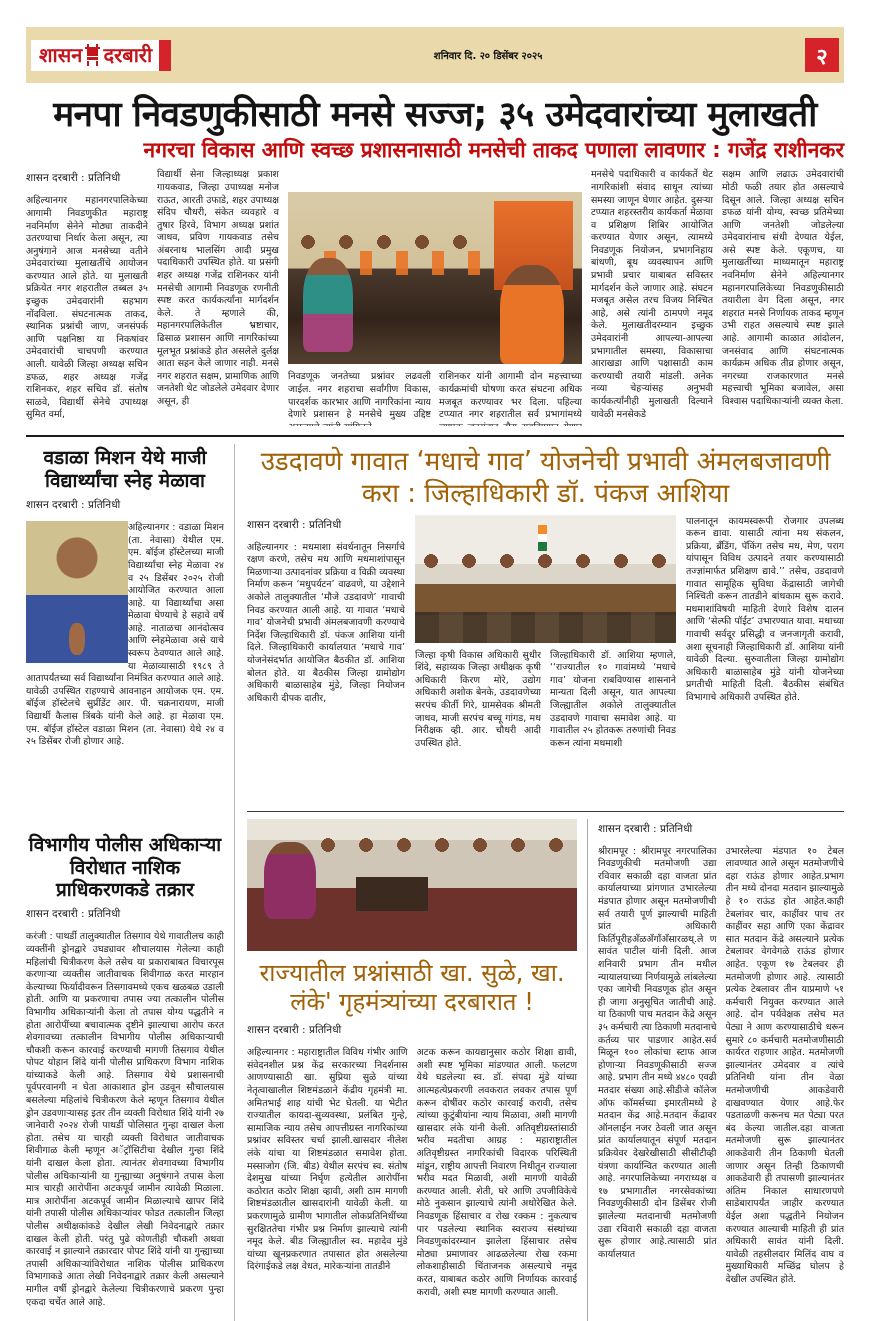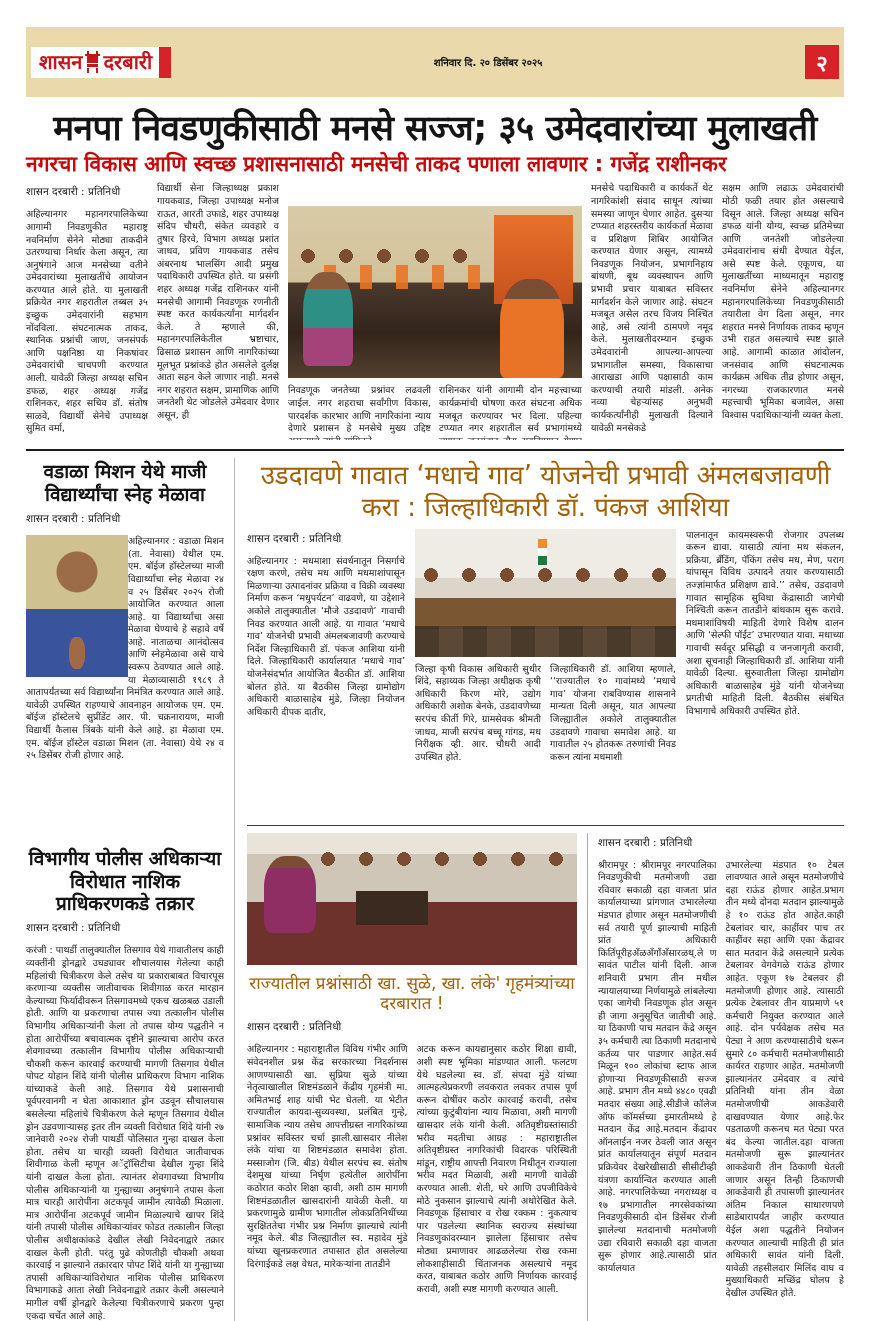--- a/index.html
+++ b/index.html
@@ -1,32 +1,32 @@
 <!DOCTYPE html>
 <html><head>
 <meta charset="utf-8">
 <style>
   html,body{margin:0;padding:0;background:#9a9a9a;}
   .page{width:870px;height:1321px;margin:0 auto;background:#ffffff;overflow:hidden;
         font-family:"DejaVu Sans","Liberation Sans",sans-serif;color:#181818;position:relative;}
   .inner{padding:27px 26px 8px 26px;}
 
   
-  .topbar{display:flex;align-items:center;background:#e9d9ab;height:40px;padding:15px 5px;}
+  .topbar{display:flex;align-items:center;background:#e9d9ab;height:40px;padding:8px 5px;}
   .logo{display:flex;align-items:center;background:#fff;height:31px;padding-left:8px;}
   .logo .word{color:#c3161c;font-weight:bold;font-size:20px;line-height:1;}
   .logo .chair{width:15px;height:22px;margin:0 3px;display:inline-block;}
   .logo-stripe{width:12px;height:31px;background:#d6232a;margin-left:7px;}
   .date{flex:1;text-align:center;font-weight:bold;font-size:10px;color:#111;}
   .pagenum{background:#d6232a;color:#fff;width:34px;height:34px;font-size:22px;font-weight:bold;
            display:flex;align-items:center;justify-content:center;}
 
   
   .main-head{font-size:35px;font-weight:bold;text-align:center;line-height:1.12;margin:12px 0 4px;color:#141414;letter-spacing:-.5px;}
-  .sub-head{font-size:21px;font-weight:bold;text-align:left;color:#c30b0b;margin:2px 0 6px;line-height:1.15;}
+  .sub-head{font-size:21px;font-weight:bold;text-align:right;color:#c30b0b;margin:2px 0 6px;line-height:1.15;}
   .byline{font-size:10.5px;color:#222;margin:2px 0 10px;}
   .coltext{font-size:9.4px;line-height:1.34;text-align:justify;overflow:hidden;}
 
   
   .lead-grid{display:grid;grid-template-columns:122px 122px 294px 122px 122px;gap:9px;height:258px;overflow:hidden;margin-top:4px;}
   .lead-center{display:flex;flex-direction:column;margin-top:24px;}
   .lead-center .subcols{display:grid;grid-template-columns:1fr 1fr;gap:8px;margin-top:6px;height:78px;overflow:hidden;}
 
   figure.photo{margin:0;position:relative;overflow:hidden;background:#cfc3a5;}
   .heads{position:absolute;height:16px;background:radial-gradient(circle 7px at 8px 8px,#7a4c31 96%,transparent 100%) 0 0/38px 16px repeat-x;}
@@ -150,21 +150,21 @@
         </article>
 
         <div class="bottom-row">
 
           <article class="sule-block">
             <figure class="photo" style="height:132px;background:linear-gradient(180deg,#e9e4da 0 16%,#cfc6b8 16% 52%,#6d322c 52% 100%);">
               <div class="heads" style="top:14%;left:22%;right:3%;"></div>
               <div style="position:absolute;left:5%;top:18%;width:16%;height:58%;border-radius:40% 40% 16% 16%;background:linear-gradient(180deg,#7a4c31 0 16%,#8e2e63 16% 100%);"></div>
               <div style="position:absolute;left:33%;top:44%;width:22%;height:26%;background:#3a2a20;"></div>
             </figure>
-            <h3 class="big-sec-head" style="font-size:17px;margin-top:8px;">राज्यातील प्रश्नांसाठी खा. सुळे, खा. लंके' गृहमंत्र्यांच्या दरबारात !</h3>
+            <h3 class="big-sec-head" style="font-size:24px;margin-top:8px;">राज्यातील प्रश्नांसाठी खा. सुळे, खा. लंके' गृहमंत्र्यांच्या दरबारात !</h3>
             <div class="byline">शासन दरबारी : प्रतिनिधी</div>
             <div class="two-cols sule-cols">
               <div class="coltext">अहिल्यानगर : महाराष्ट्रातील विविध गंभीर आणि संवेदनशील प्रश्न केंद्र सरकारच्या निदर्शनास आणण्यासाठी खा. सुप्रिया सुळे यांच्या नेतृत्वाखालील शिष्टमंडळाने केंद्रीय गृहमंत्री मा. अमितभाई शाह यांची भेट घेतली. या भेटीत राज्यातील कायदा-सुव्यवस्था, प्रलंबित गुन्हे, सामाजिक न्याय तसेच आपत्तीग्रस्त नागरिकांच्या प्रश्नांवर सविस्तर चर्चा झाली.खासदार नीलेश लंके यांचा या शिष्टमंडळात समावेश होता. मस्साजोग (जि. बीड) येथील सरपंच स्व. संतोष देशमुख यांच्या निर्घृण हत्येतील आरोपींना कठोरात कठोर शिक्षा व्हावी, अशी ठाम मागणी शिष्टमंडळातील खासदारांनी यावेळी केली. या प्रकरणामुळे ग्रामीण भागातील लोकप्रतिनिधींच्या सुरक्षिततेचा गंभीर प्रश्न निर्माण झाल्याचे त्यांनी नमूद केले. बीड जिल्ह्यातील स्व. महादेव मुंडे यांच्या खूनप्रकरणात तपासात होत असलेल्या दिरंगाईकडे लक्ष वेधत, मारेकऱ्यांना तातडीने</div>
               <div class="coltext">अटक करून कायद्यानुसार कठोर शिक्षा द्यावी, अशी स्पष्ट भूमिका मांडण्यात आली. फलटण येथे घडलेल्या स्व. डॉ. संपदा मुंडे यांच्या आत्महत्येप्रकरणी लवकरात लवकर तपास पूर्ण करून दोषींवर कठोर कारवाई करावी, तसेच त्यांच्या कुटुंबीयांना न्याय मिळावा, अशी मागणी खासदार लंके यांनी केली. अतिवृष्टीग्रस्तांसाठी भरीव मदतीचा आग्रह : महाराष्ट्रातील अतिवृष्टीग्रस्त नागरिकांची विदारक परिस्थिती मांडून, राष्ट्रीय आपत्ती निवारण निधीतून राज्याला भरीव मदत मिळावी, अशी मागणी यावेळी करण्यात आली. शेती, घरे आणि उपजीविकेचे मोठे नुकसान झाल्याचे त्यांनी अधोरेखित केले. निवडणूक हिंसाचार व रोख रक्कम : नुकत्याच पार पडलेल्या स्थानिक स्वराज्य संस्थांच्या निवडणुकांदरम्यान झालेला हिंसाचार तसेच मोठ्या प्रमाणावर आढळलेल्या रोख रकमा लोकशाहीसाठी चिंताजनक असल्याचे नमूद करत, याबाबत कठोर आणि निर्णायक कारवाई करावी, अशी स्पष्ट मागणी करण्यात आली.</div>
             </div>
           </article>
 
           <article class="count-block">
             <div class="byline">शासन दरबारी : प्रतिनिधी</div>
             <div class="two-cols count-cols">

